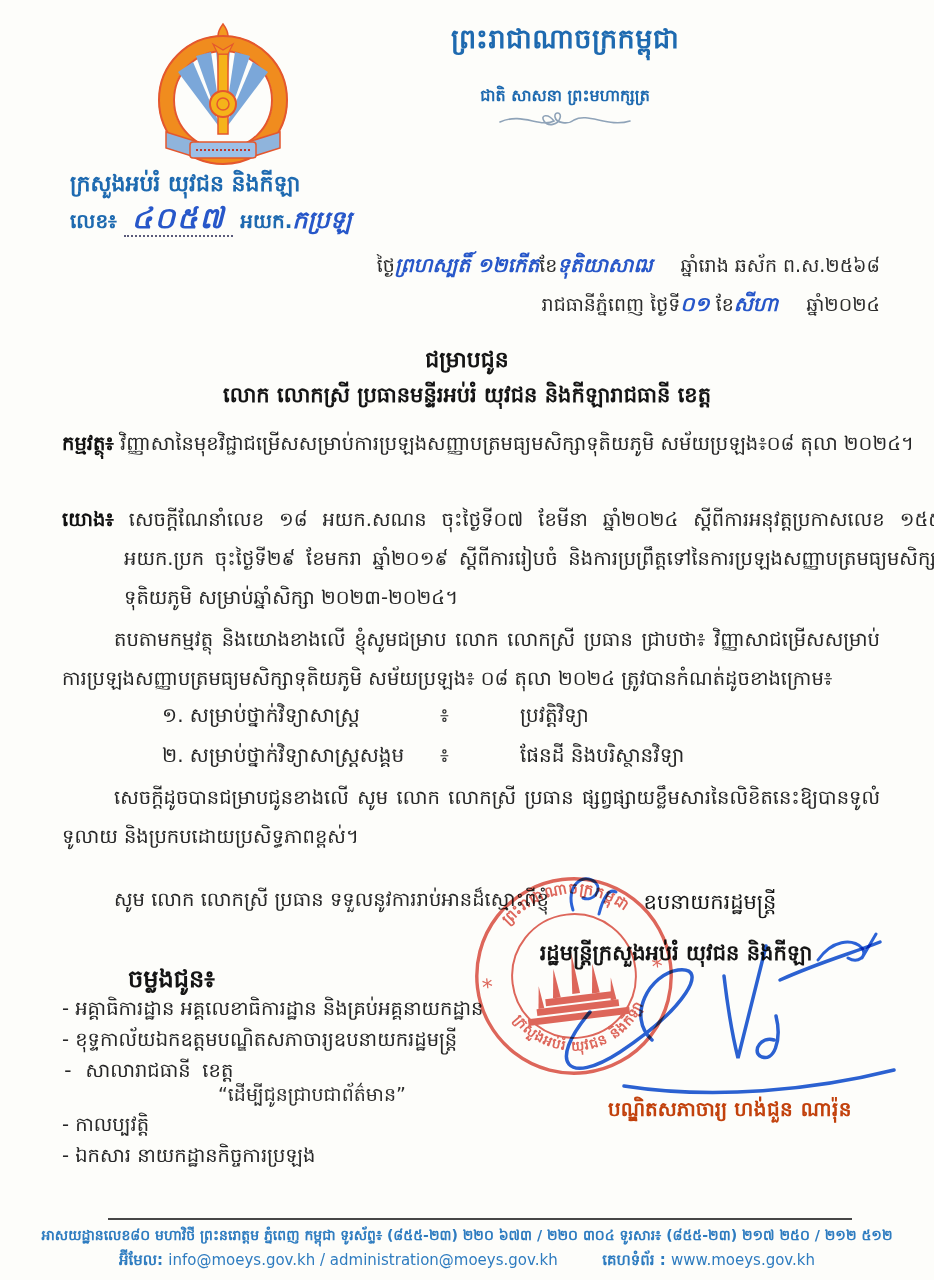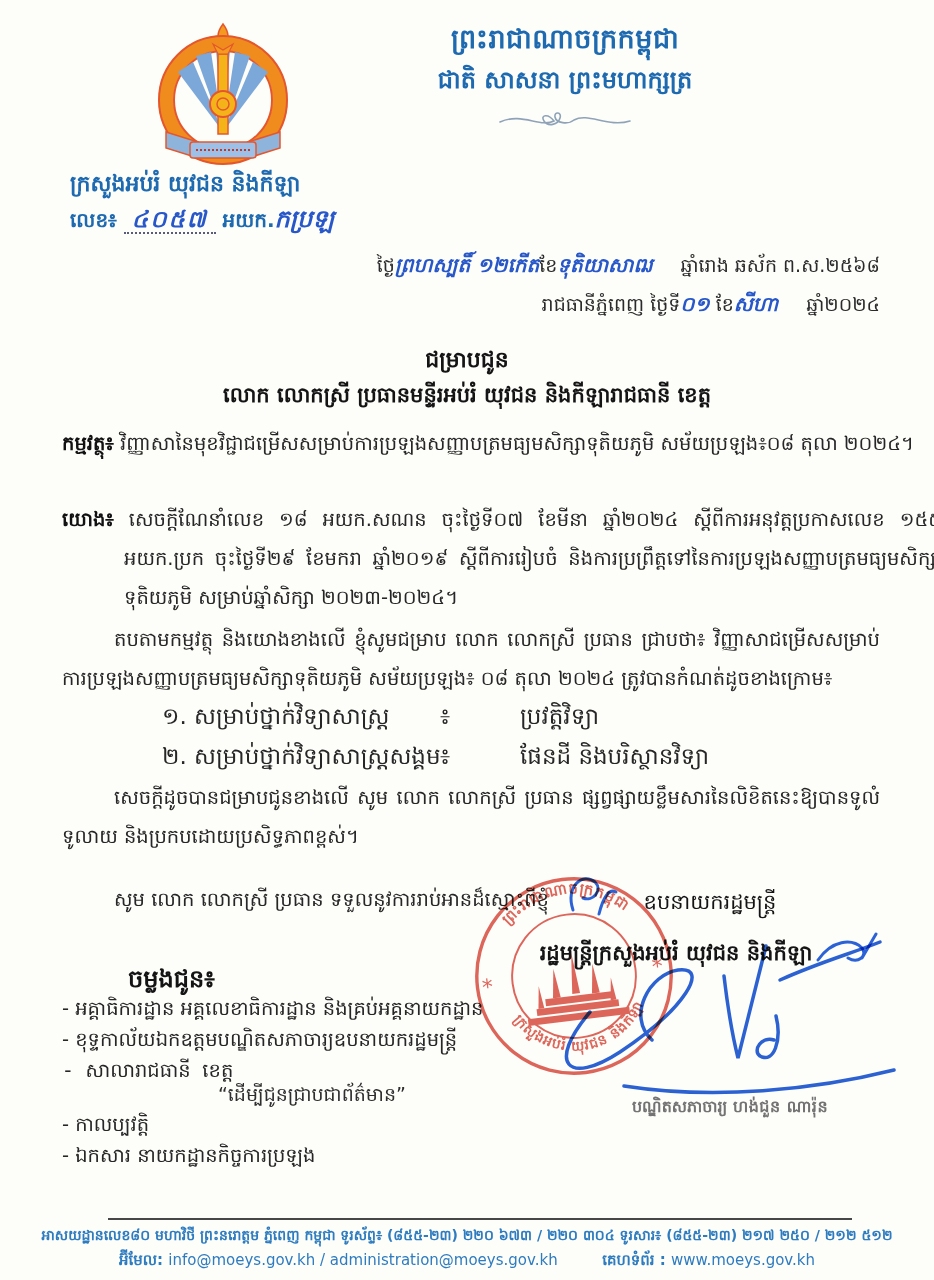--- a/index.html
+++ b/index.html
@@ -6,58 +6,58 @@
   .page{
     position:relative;width:934px;height:1280px;margin:0 auto;
     background:#fdfdfa;overflow:hidden;
     font-family:"DejaVu Sans","Liberation Sans",sans-serif;
     color:#242424;
   }
   .abs{position:absolute;}
   
   .kingdom{left:300px;top:22px;width:530px;text-align:center;}
   .k1{font-size:27px;font-weight:bold;color:#1e6ab0;letter-spacing:.5px;}
-  .k2{font-size:24px;font-weight:bold;color:#1e6ab0;margin-top:4px;}
+  .k2{font-size:16px;font-weight:bold;color:#1e6ab0;margin-top:24px;}
   .tassel{left:498px;top:108px;}
   .ministry{left:70px;top:170px;font-size:22px;font-weight:bold;color:#1e6ab0;}
   .refline{left:70px;top:204px;font-size:20px;color:#1e6ab0;font-weight:bold;white-space:nowrap;}
   .hw{color:#2757c9;font-style:italic;font-weight:600;}
-  .hw-num{font-size:23px;letter-spacing:2px;border-bottom:2px dotted #5a5a7a;padding:0 8px;line-height:1;}
+  .hw-num{font-size:29px;letter-spacing:2px;border-bottom:2px dotted #5a5a7a;padding:0 8px;line-height:1;}
   .hw-suffix{font-size:24px;}
   
   .date1{right:54px;top:252px;font-size:19px;color:#2a2a2a;white-space:nowrap;text-align:right;}
   .date2{right:54px;top:291px;font-size:19px;color:#2a2a2a;white-space:nowrap;text-align:right;}
   .gap-l{margin-left:22px;}
   .date1 .hw,.date2 .hw{font-size:20px;}
   
   .title1{left:0;top:346px;width:100%;text-align:center;font-size:22px;font-weight:bold;color:#141414;}
   .title2{left:0;top:381px;width:100%;text-align:center;font-size:21px;font-weight:bold;color:#141414;}
   
   .par{left:62px;width:818px;font-size:19.5px;line-height:39px;text-align:justify;margin:0;color:#262626;}
   .hang{padding-left:62px;text-indent:-62px;}
   .lbl{font-weight:bold;color:#111;}
   .subject{top:424px;}
   .reference{top:500px;}
   .body1{top:620px;text-indent:52px;}
-  .listrow{left:62px;width:818px;height:40px;font-size:23px;color:#262626;text-decoration:underline;}
+  .listrow{left:62px;width:818px;height:40px;font-size:20px;color:#262626;text-decoration:underline;}
   .lr1{top:702px;}
   .lr2{top:742px;}
   .listrow .c1{position:absolute;left:100px;}
   .listrow .c2{position:absolute;left:378px;}
   .listrow .c3{position:absolute;left:458px;}
   .body2{top:778px;text-indent:52px;}
   .salute{top:854px;text-indent:52px;white-space:nowrap;}
   .scribble1{position:relative;top:14px;left:6px;}
   
   .sigtitle1{left:520px;top:888px;width:380px;text-align:center;font-size:21px;font-weight:normal;color:#141414;z-index:2;}
   .sigtitle2{left:488px;top:922px;width:440px;text-align:center;font-size:21px;font-weight:bold;color:#141414;z-index:2;white-space:nowrap;}
   .initial2{position:relative;top:8px;left:2px;}
   .seal{left:466px;top:868px;z-index:3;opacity:.82;mix-blend-mode:multiply;transform:rotate(-7deg);}
   .bigsig{left:528px;top:924px;z-index:4;mix-blend-mode:multiply;}
-  .signame{left:545px;top:1096px;width:370px;text-align:center;font-size:16px;font-weight:bold;color:#737373;z-index:4;white-space:nowrap;}
+  .signame{left:545px;top:1096px;width:370px;text-align:center;font-size:20px;font-weight:bold;color:#c2410c;z-index:4;white-space:nowrap;}
   .signame .strong{font-weight:800;letter-spacing:.5px;}
   
   .cclabel{left:128px;top:964px;font-size:24px;font-weight:bold;color:#141414;}
   .ccitem{left:62px;font-size:19.5px;color:#262626;white-space:nowrap;}
   .cc0{top:996px;}
   .cc1{top:1027px;}
   .cc2{top:1058px;font-family:Liberation Mono, monospace;}
   .ccnote{left:218px;top:1082px;font-size:19px;color:#2e2e2e;}
   .cc3{top:1112px;}
   .cc4{top:1143px;}

